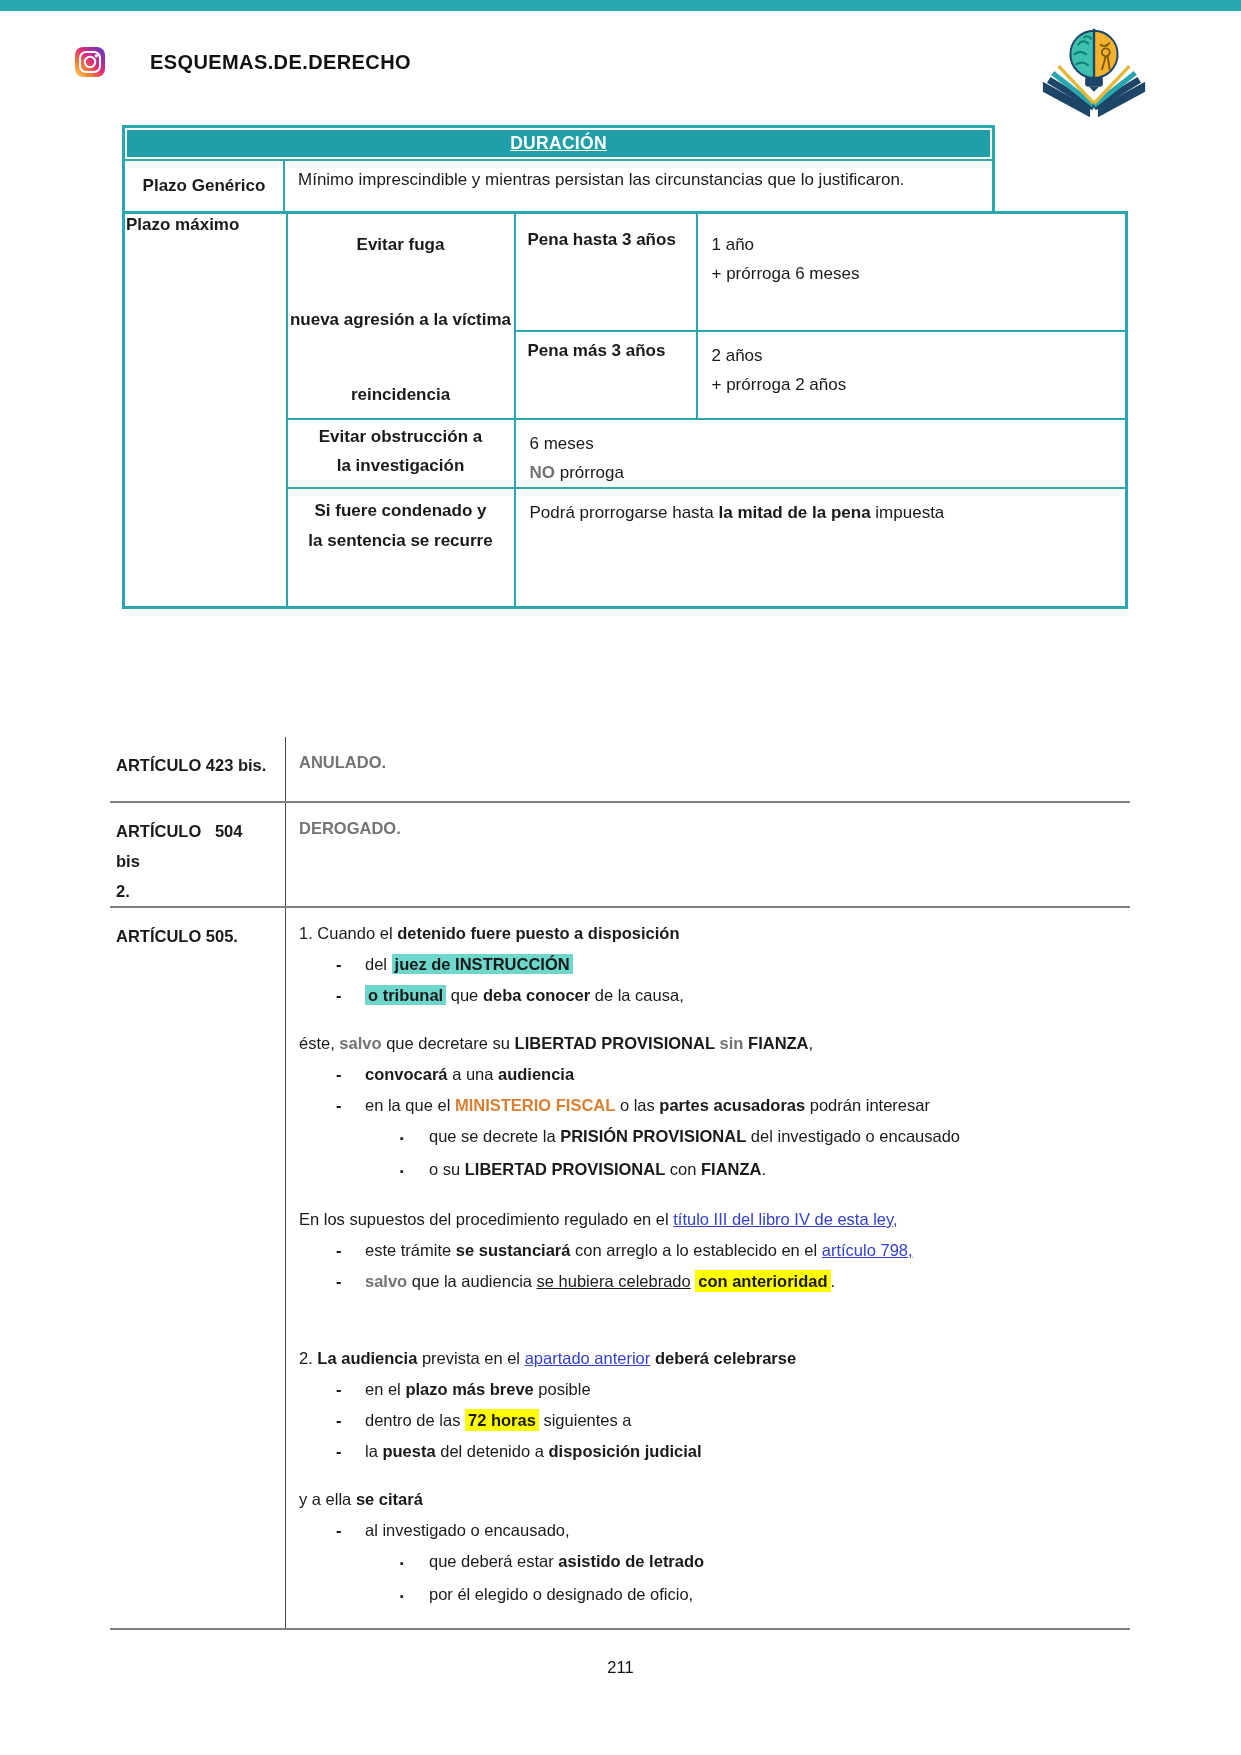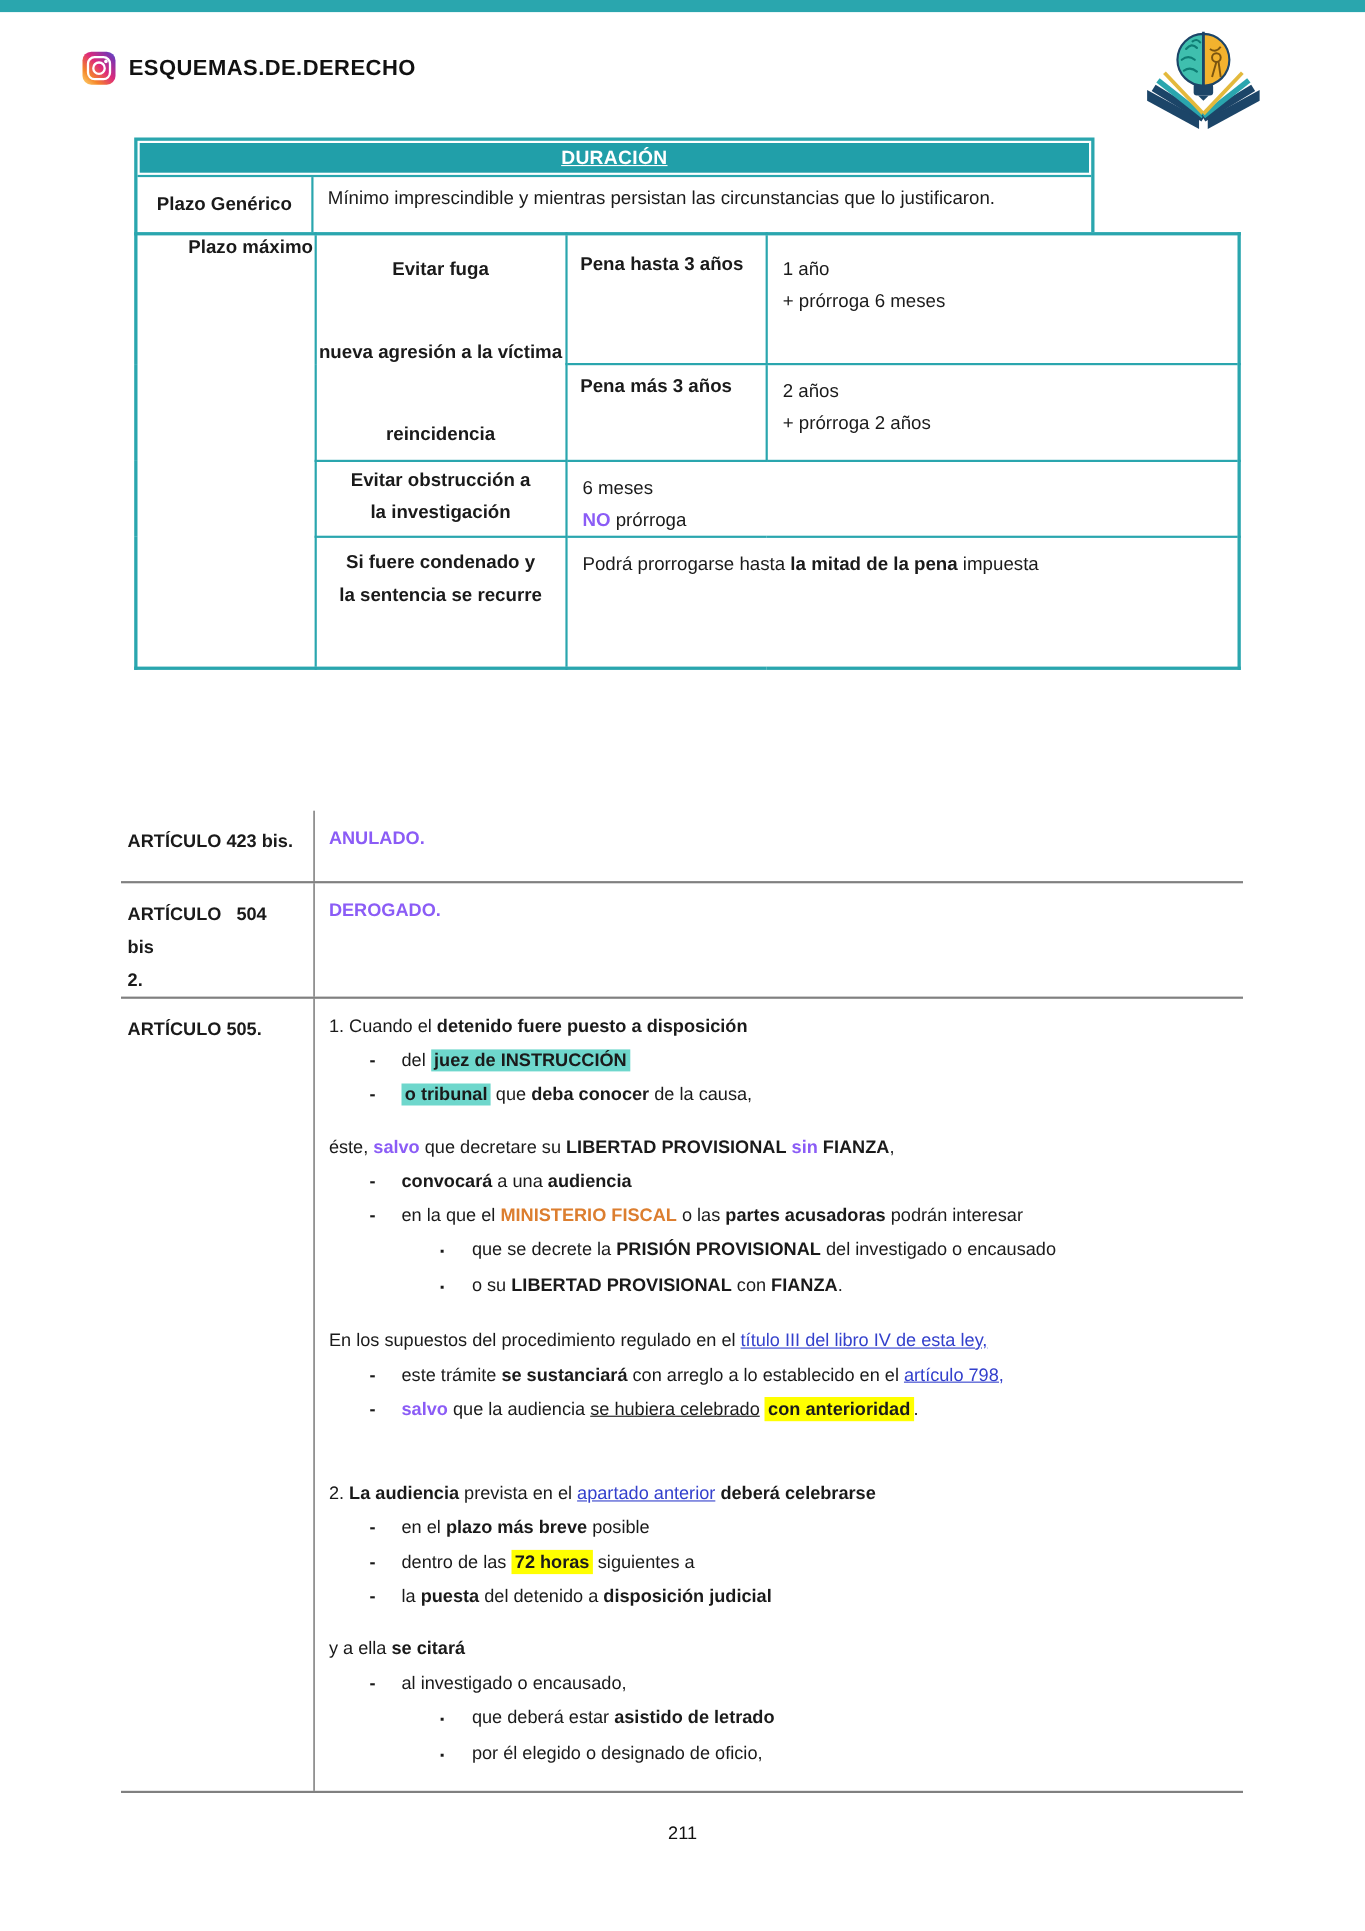--- a/index.html
+++ b/index.html
@@ -4,29 +4,29 @@
 <style>
   * { box-sizing: border-box; }
   html,body { margin:0; padding:0; }
   body {
     width:1241px; height:1755px; position:relative; overflow:hidden;
     background:#ffffff; color:#1a1a1a;
     font-family:"Liberation Sans","DejaVu Sans",sans-serif;
   }
   .b  { font-weight:bold; }
   .u  { text-decoration:underline; }
-  .c-red    { color:#8b5cf6; }
+  .c-red    { color:#737373; }
   .c-orange { color:#DC7E2F; }
   .c-blue   { color:#3340CC; }
   .hl-teal   { background:#6ED7CC; padding:1px 3px; }
   .hl-yellow { background:#FFFF00; padding:2px 3px; }
 
   
   .topbar { width:100%; height:11px; background:#2AA6AE; }
-  .brand-row { margin:34px 0 0 75px; display:flex; align-items:center; height:34px; }
+  .brand-row { margin:34px 0 0 75px; display:flex; align-items:center; height:34px;gap:33px; }
   .ig-badge {
     width:30px; height:30px; border-radius:8px; position:relative;
     background:linear-gradient(45deg,#FEDA75 0%,#F58529 25%,#DD2A7B 55%,#8134AF 85%,#515BD4 100%);
     flex:0 0 auto;
   }
   .ig-badge svg { position:absolute; inset:0; }
   .brand-text { margin-left:12px; font-size:20px; font-weight:bold; letter-spacing:0.4px; color:#111; }
   .corner-logo { position:absolute; top:22px; right:88px; width:118px; height:104px; }
 
   
@@ -39,21 +39,21 @@
   .t1a-row { border-top:2px solid #2AA6AE; display:flex; height:52px; font-size:17px; }
   .t1a-c1 { width:160px; border-right:2px solid #2AA6AE; font-weight:bold;
             display:flex; align-items:center; justify-content:center; }
   .t1a-c2 { flex:1; padding:9px 10px 0 13px; }
 
   table.t1b { width:1006px; border-collapse:collapse; table-layout:fixed;
               margin-top:-3px; font-size:17px; background:#fff; }
   table.t1b td { border:2px solid #2AA6AE; vertical-align:top; }
   table.t1b { border:3px solid #2AA6AE; }
   tr.r1 { height:118px; } tr.r2 { height:88px; } tr.r3 { height:58px; } tr.r4 { height:120px; }
-  td.cell-plazo-max { vertical-align:middle; text-align:right; font-weight:bold; }
+  td.cell-plazo-max { vertical-align:middle; text-align:left; font-weight:bold; }
   td.cell-causes { text-align:center; font-weight:bold; padding-top:16px; line-height:29px; }
   td.cell-causes .mt { margin-top:46px; }
   td.pena-label { font-weight:bold; padding:16px 8px 0 12px; }
   td.pena-label.low { padding-top:9px; }
   td.val { padding:16px 10px 0 14px; line-height:29px;margin-top:20px; }
   td.val.low { padding-top:9px; }
   td.cell-obst { text-align:center; font-weight:bold; padding:2px 26px 0; line-height:29px; }
   td.cell-cond { text-align:center; font-weight:bold; padding:7px 18px 0; line-height:30px; }
 
   

